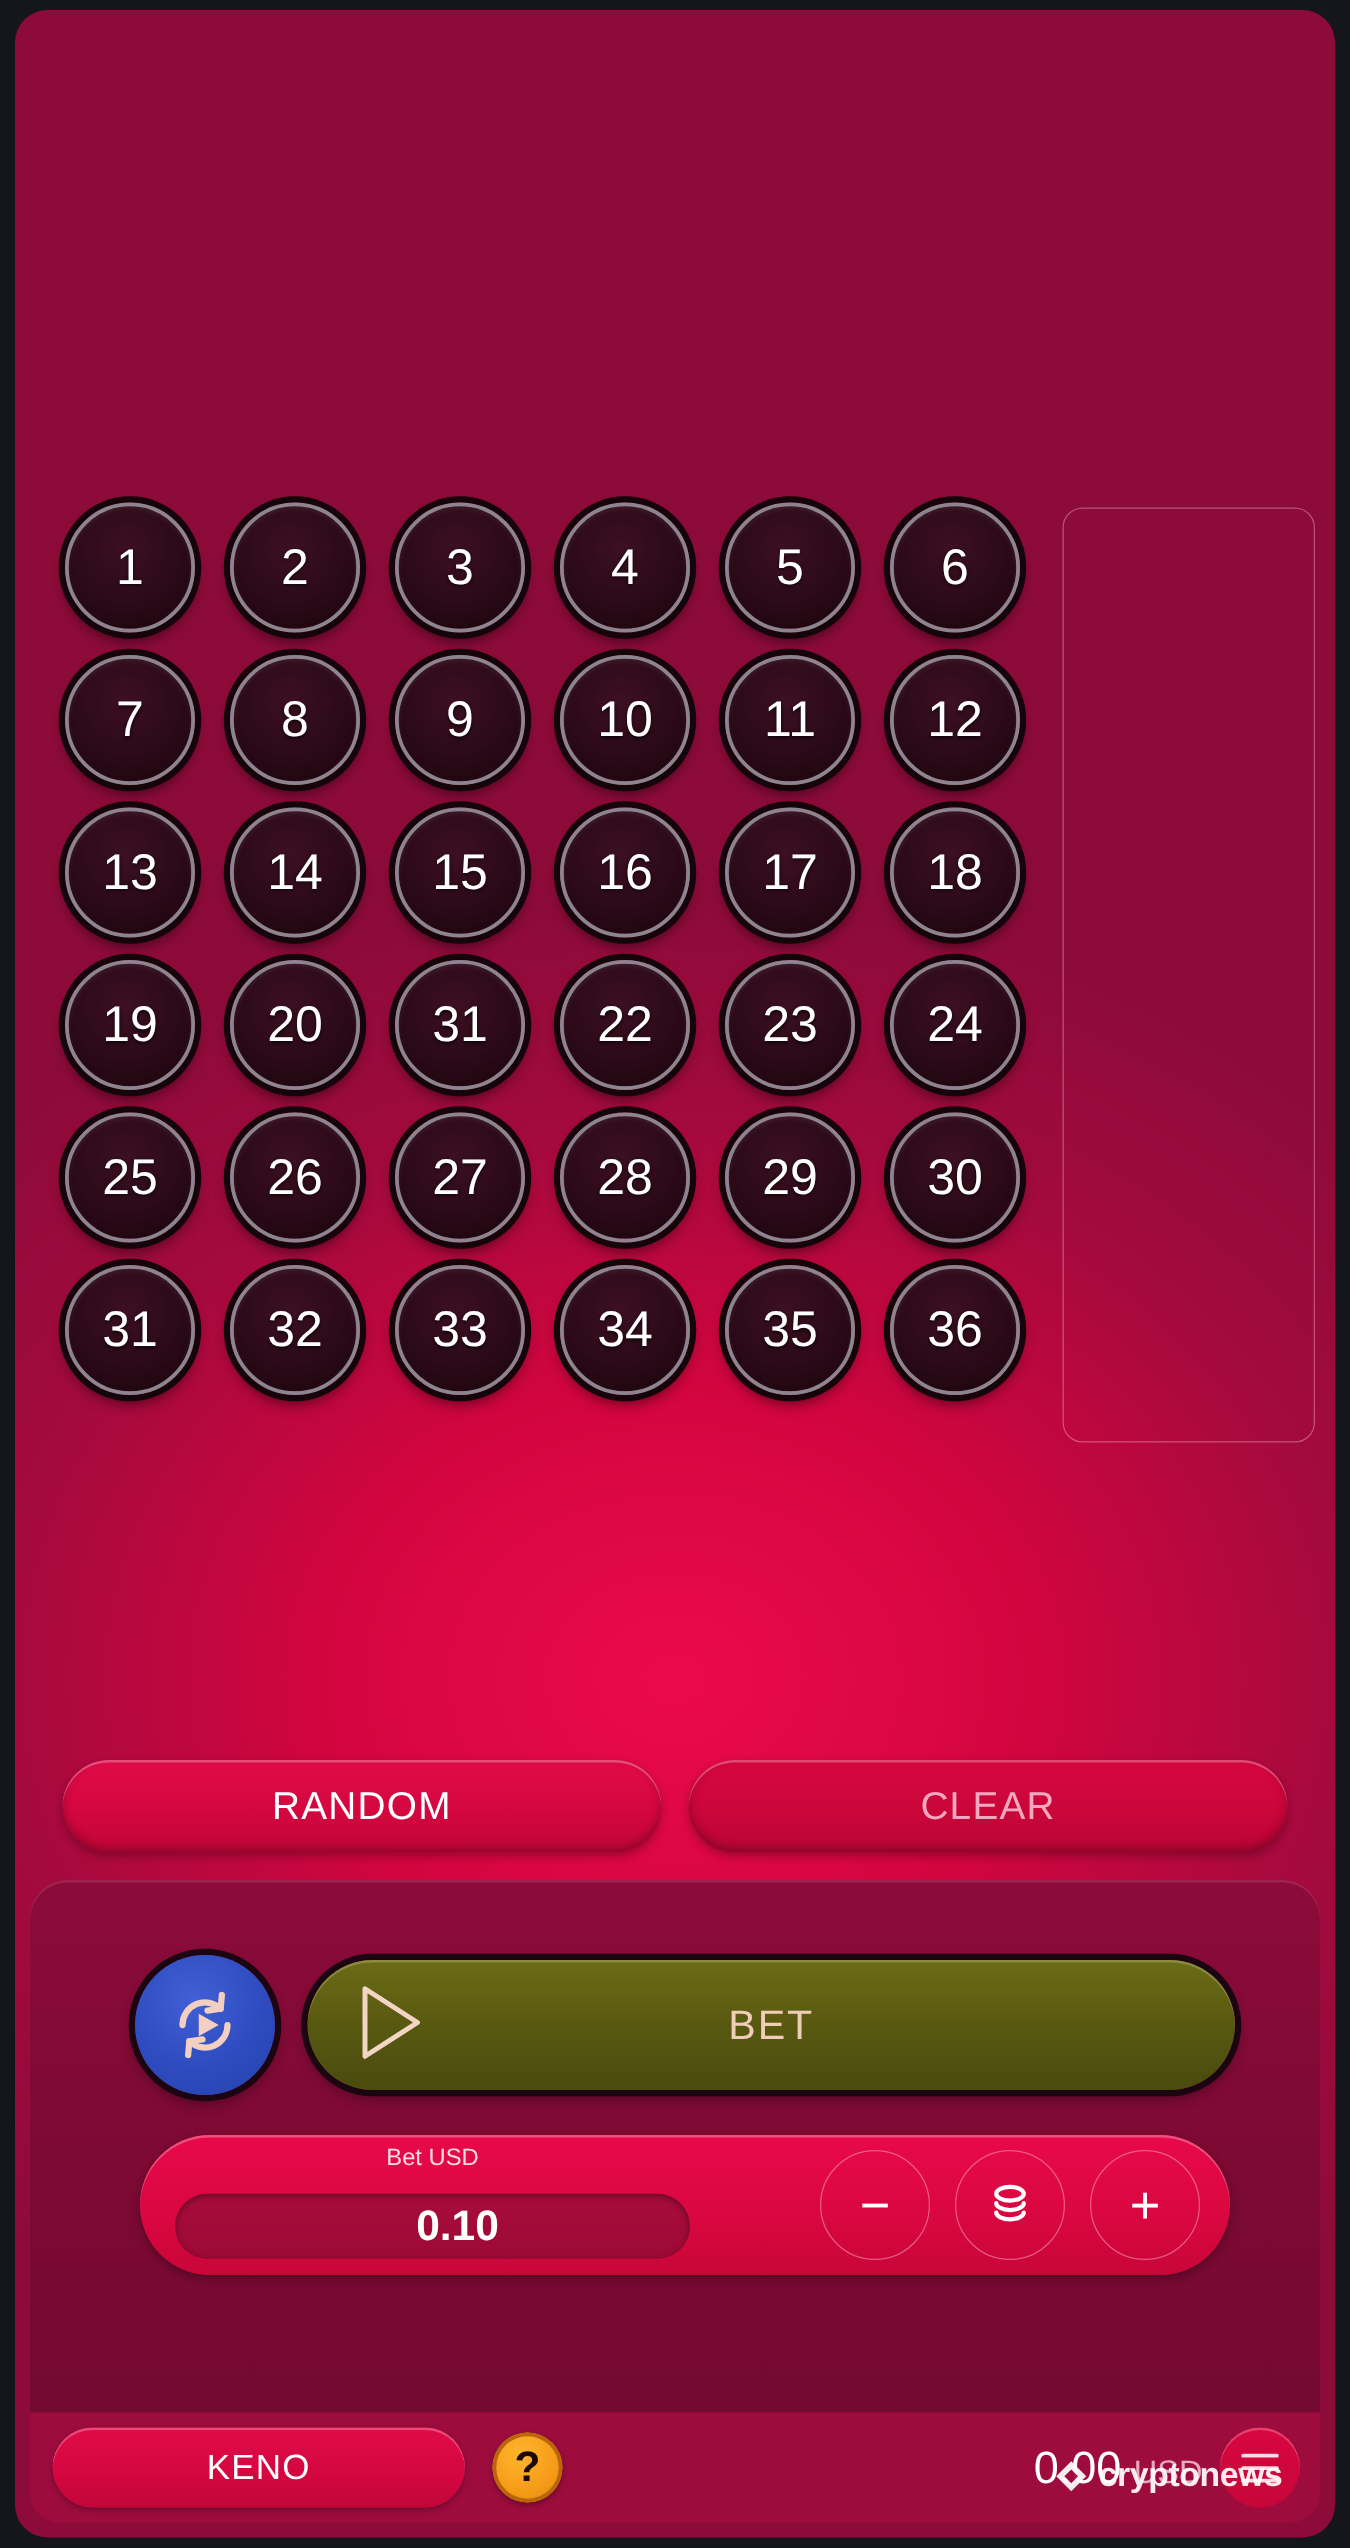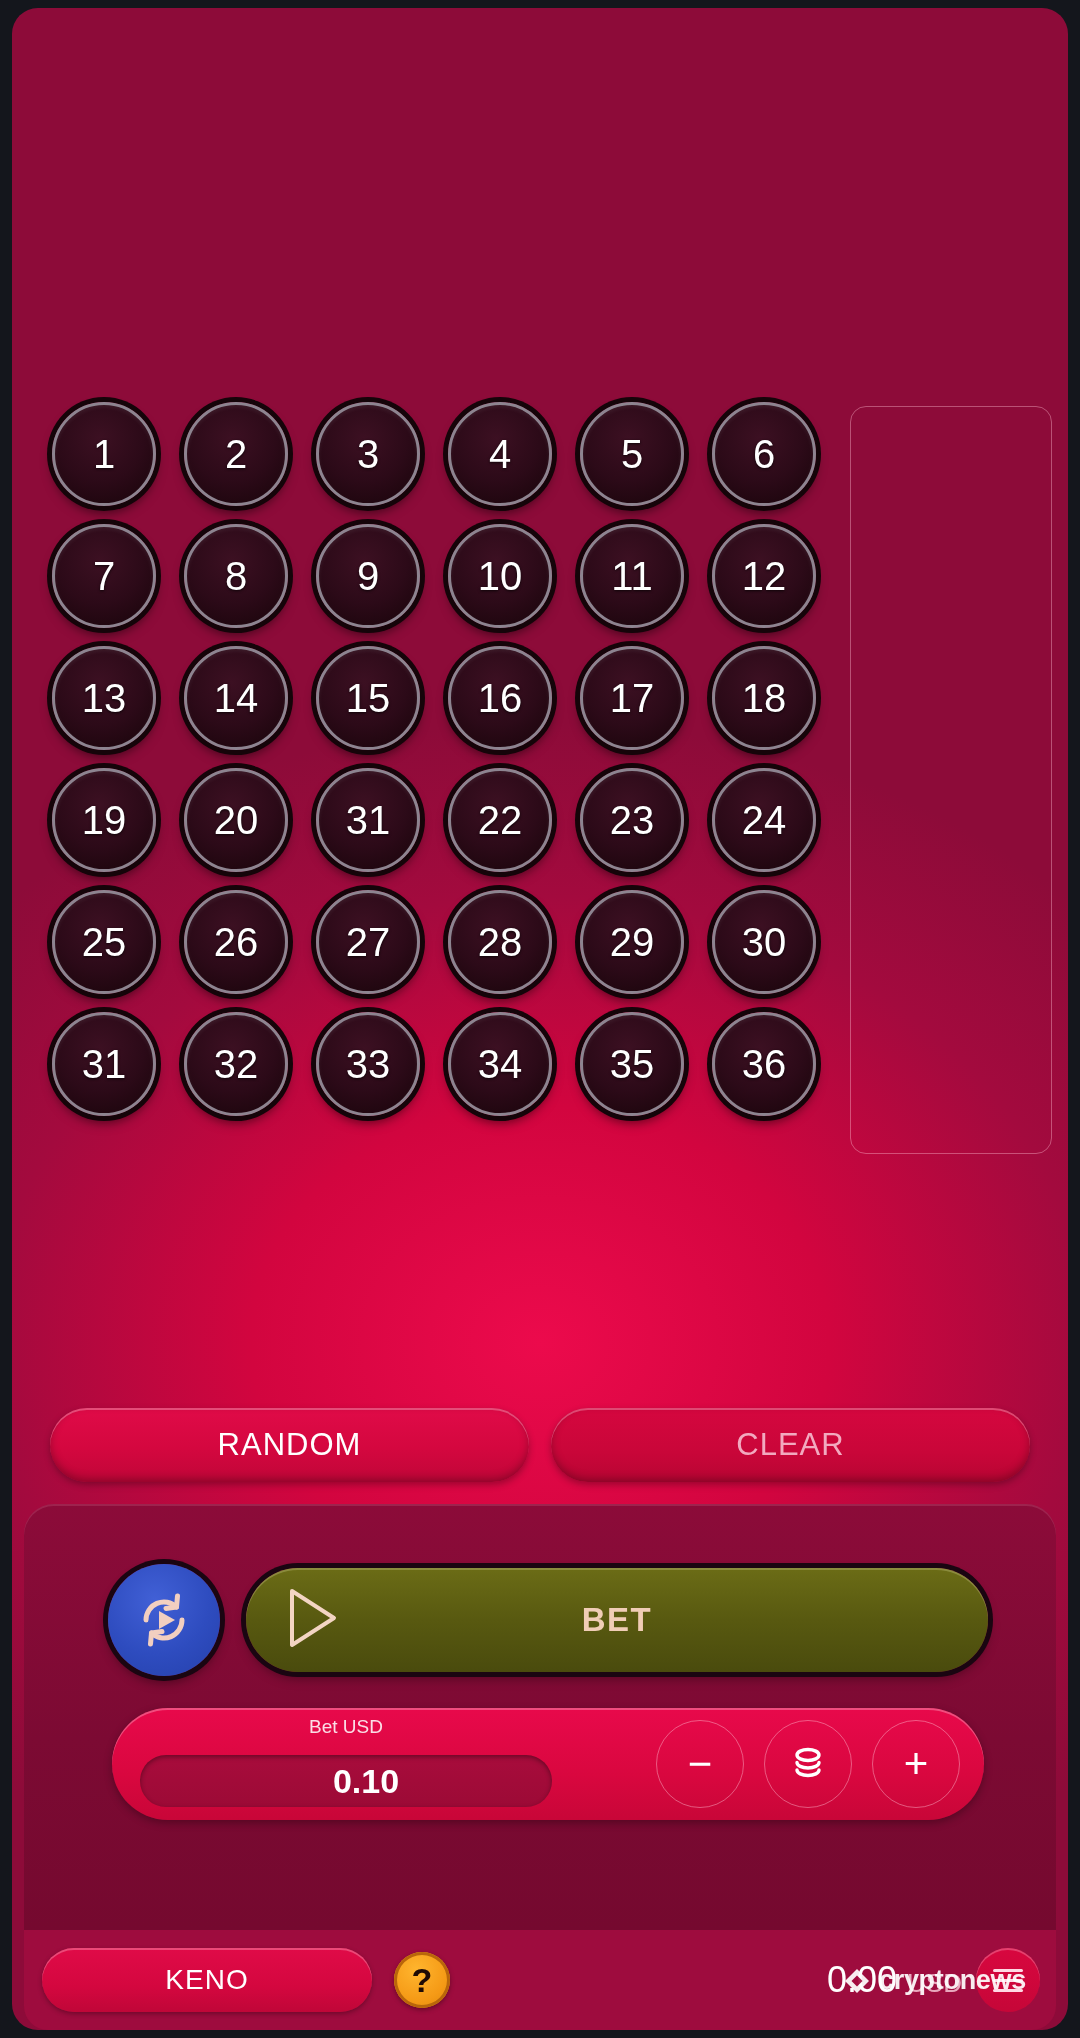--- a/index.html
+++ b/index.html
@@ -182,21 +182,20 @@
     position: relative;
   }
   .bet-btn .play-icon { margin-left: 36px; flex: 0 0 auto; }
   .bet-btn .bet-label {
     position: absolute;
     left: 0; right: 0;
     text-align: center;
     font-size: 33px;
     letter-spacing: 1.5px;
     color: #f0cdb6;
-    font-weight: bold;
   }
 
   
   .amount-bar {
     position: absolute;
     left: 88px;
     top: 204px;
     width: 872px;
     height: 112px;
     border-radius: 56px;
@@ -263,21 +262,21 @@
     line-height: 1;
     font-weight: 300;
   }
 
   
   .bottom-bar {
     position: absolute;
     left: 12px;
     top: 1922px;
     width: 1032px;
-    height: 100px;
+    height: 88px;
     background: #9e0c3e;
     border-radius: 0 0 24px 24px;
     display: flex;
     align-items: center;
   }
   .keno-pill {
     margin-left: 18px;
     width: 330px;
     height: 64px;
     border-radius: 32px;

